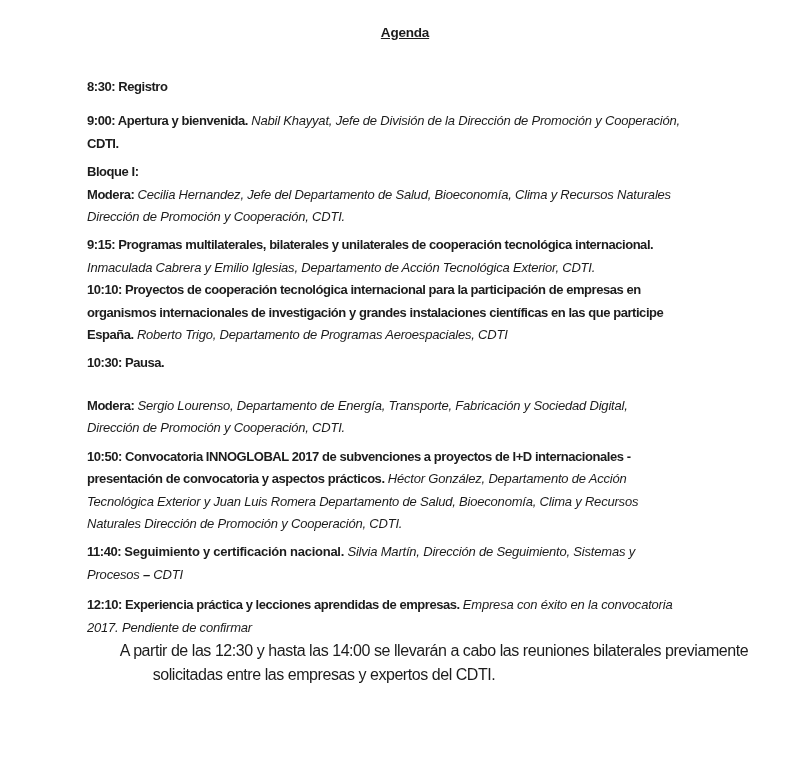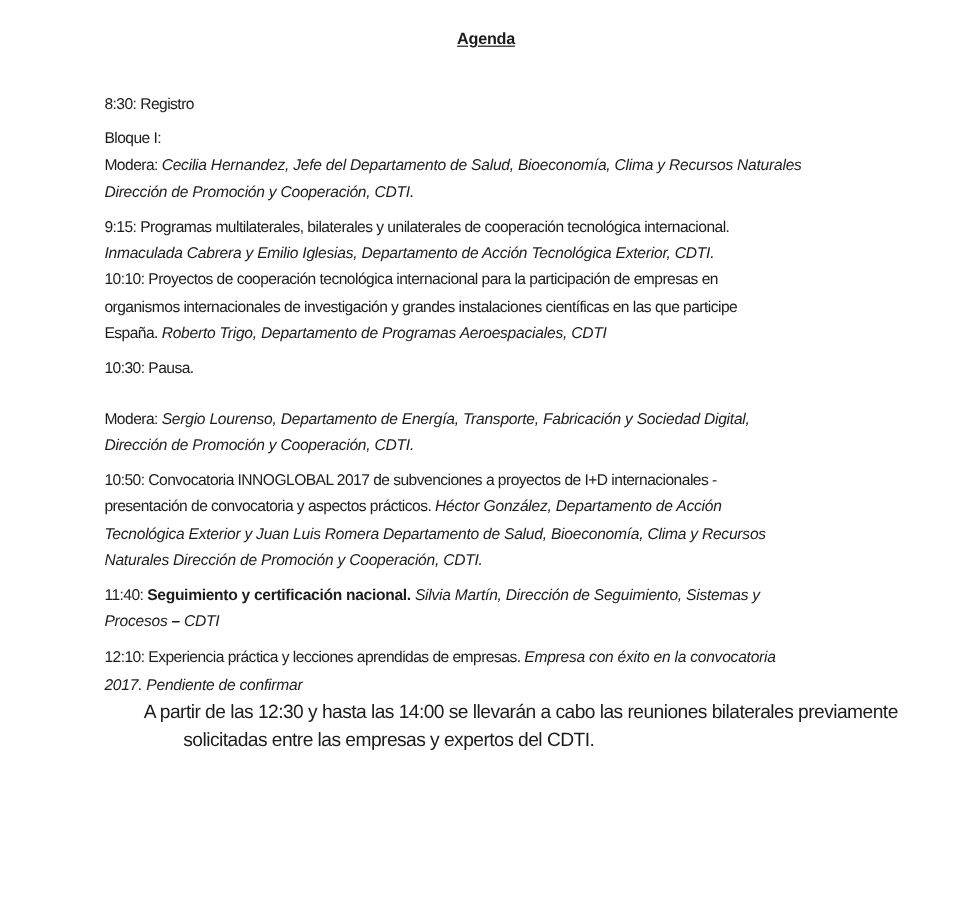--- a/index.html
+++ b/index.html
@@ -33,21 +33,21 @@
     white-space: nowrap;
   }
 
   
   .mt32 { margin-top: 32px; }
   .mt20 { margin-top: 20px; }
   .mt12 { margin-top: 12px; }
   .mt8  { margin-top: 8px; }
   .mt6  { margin-top: 6px; }
 
-  .seg-b  { font-weight: 400; letter-spacing: -0.45px; }
+  .seg-b  { font-weight: 700; letter-spacing: -0.45px; }
   .seg-sb { font-weight: 700; letter-spacing: -0.25px; }
   .seg-i  { font-style: italic; letter-spacing: -0.2px; }
   .seg-bi { font-weight: 700; font-style: italic; letter-spacing: -0.3px; }
 
   .bottom-note {
     padding-left: 58px;
     text-align: center;
     font-size: 16px;
     font-weight: 400;
     letter-spacing: -0.45px;
@@ -61,20 +61,21 @@
 <body>
 
 <div class="page">
 
   <h1 class="title">Agenda</h1>
 
   <div class="body-col">
 
     <p class="block mt32"><span class="seg-b">8:30: Registro</span></p>
 
+    <p class="block mt12"><span class="seg-b">9:00: Apertura y bienvenida. </span><span class="seg-i">Nabil Khayyat, Jefe de División de la Dirección de Promoción y Cooperación,</span><br><span class="seg-b">CDTI.</span></p>
 
     <p class="block mt6"><span class="seg-b">Bloque I:</span><br><span class="seg-b">Modera: </span><span class="seg-i">Cecilia Hernandez, Jefe del Departamento de Salud, Bioeconomía, Clima y Recursos Naturales</span><br><span class="seg-i">Dirección de Promoción y Cooperación, CDTI.</span></p>
 
     <p class="block mt6"><span class="seg-b">9:15: Programas multilaterales, bilaterales y unilaterales de cooperación tecnológica internacional.</span><br><span class="seg-i">Inmaculada Cabrera y Emilio Iglesias, Departamento de Acción Tecnológica Exterior, CDTI.</span><br><span class="seg-b">10:10: Proyectos de cooperación tecnológica internacional para la participación de empresas en</span><br><span class="seg-b">organismos internacionales de investigación y grandes instalaciones científicas en las que participe</span><br><span class="seg-b">España. </span><span class="seg-i">Roberto Trigo, Departamento de Programas Aeroespaciales, CDTI</span></p>
 
     <p class="block mt6"><span class="seg-b">10:30: Pausa.</span></p>
 
 
     <p class="block mt20"><span class="seg-b">Modera: </span><span class="seg-i">Sergio Lourenso, Departamento de Energía, Transporte, Fabricación y Sociedad Digital,</span><br><span class="seg-i">Dirección de Promoción y Cooperación, CDTI.</span></p>
 

